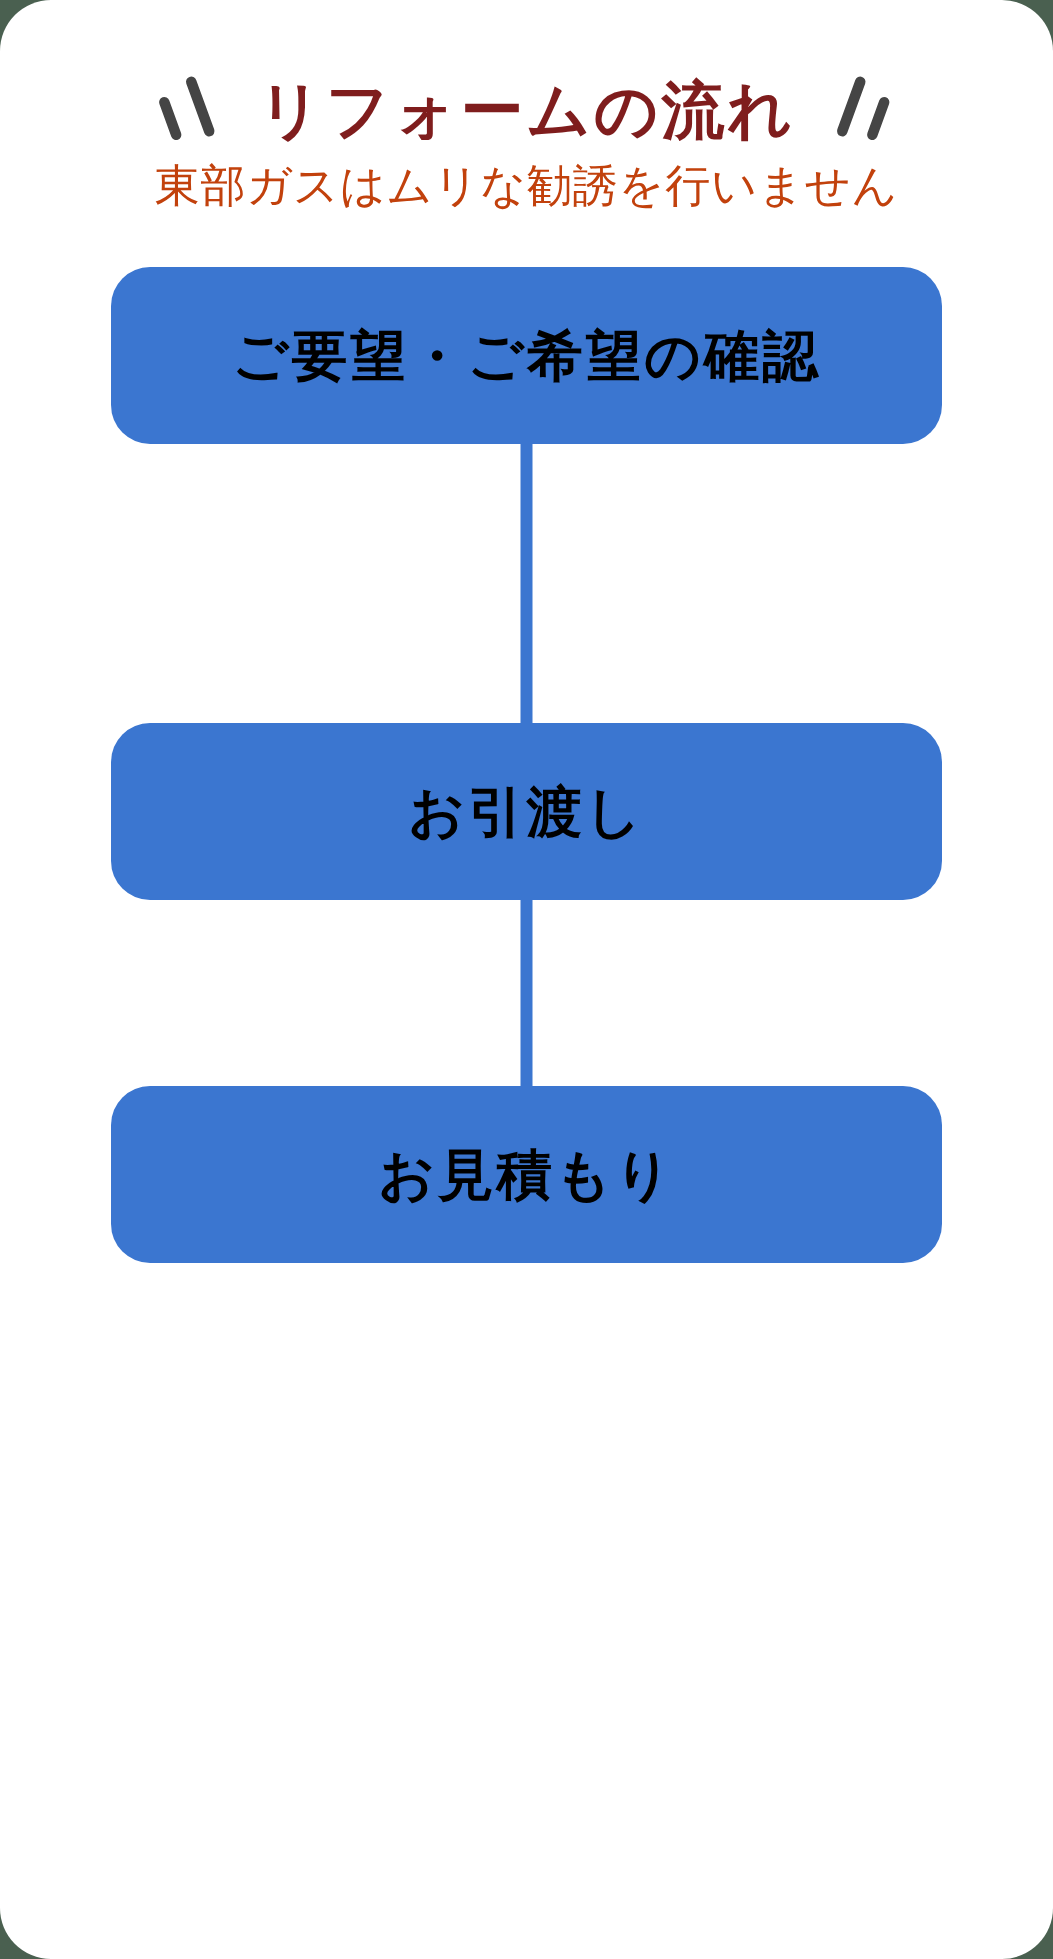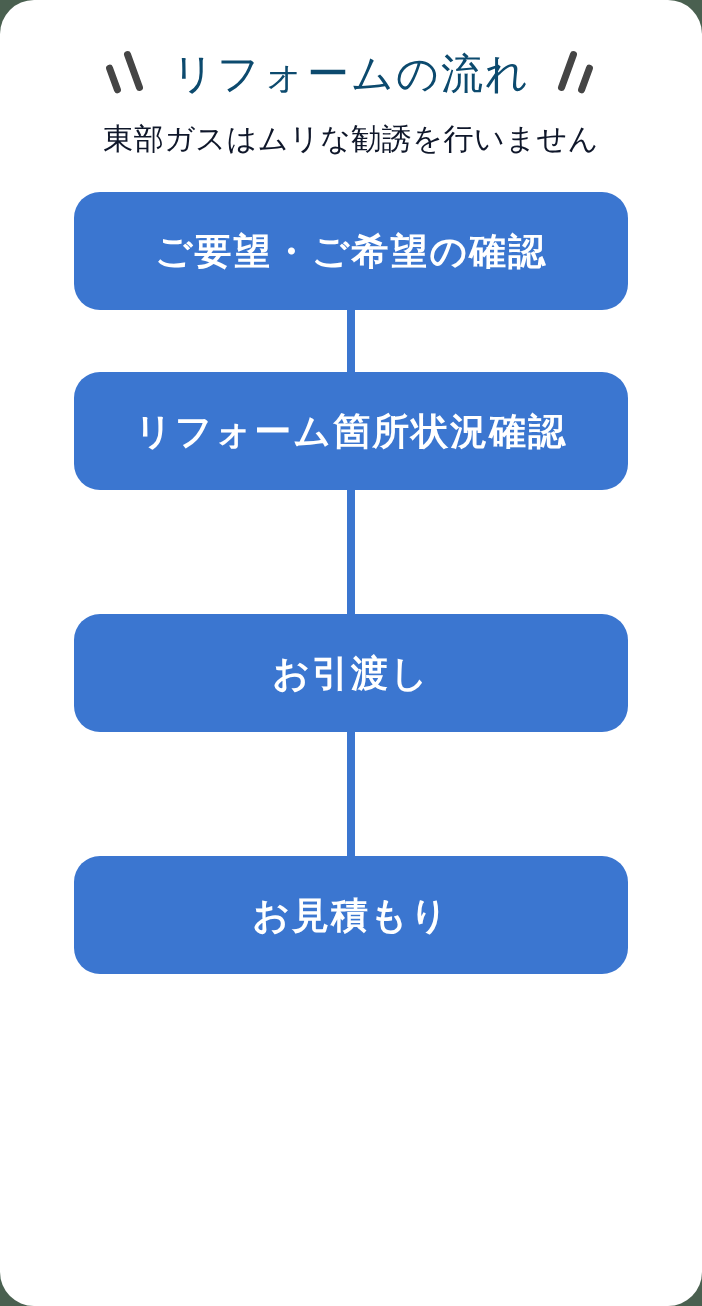--- a/index.html
+++ b/index.html
@@ -73,32 +73,32 @@
   }
   .deco-right i:nth-child(2) {
     height: 30px;
     left: 30px;
     top: 16px;
     transform: rotate(20deg);
   }
 
   .page-title {
     font-size: 42px;
-    font-weight: 400;
-    color: #0c4a6e;
+    font-weight: 700;
+    color: #7f1d1d;
     letter-spacing: 2px;
     line-height: 1;
     white-space: nowrap;
   }
 
   .page-subtitle {
-    margin-top: 20px;
+    margin-top: 6px;
     font-size: 30px;
     font-weight: 500;
-    color: #0f172a;
+    color: #c2410c;
     letter-spacing: 0.5px;
     line-height: 1;
     white-space: nowrap;
   }
 
   
   .flow {
     position: relative;
     margin: 0 auto;
     padding-top: 38px;
@@ -116,21 +116,21 @@
     height: 118px;
     background: #3b76d0;
     border-radius: 26px;
     display: flex;
     align-items: center;
     justify-content: center;
     box-sizing: border-box;
   }
 
   .step-label {
-    color: #ffffff;
+    color: #000000;
     font-size: 37px;
     font-weight: 700;
     letter-spacing: 2px;
     line-height: 1;
     text-align: center;
     white-space: nowrap;
   }
 
   .connector {
     position: relative;
@@ -166,25 +166,20 @@
 
   <div class="flow">
 
     <div class="flow-node">
       <div class="step-box">
         <span class="step-label">ご要望・ご希望の確認</span>
       </div>
     </div>
     <div class="connector"></div>
 
-    <div class="flow-node">
-      <div class="step-box">
-        <span class="step-label">リフォーム箇所状況確認</span>
-      </div>
-    </div>
     <div class="connector"></div>
 
     <div class="connector"></div>
 
     <div class="flow-node">
       <div class="step-box">
         <span class="step-label">お引渡し</span>
       </div>
     </div>
     <div class="connector"></div>

